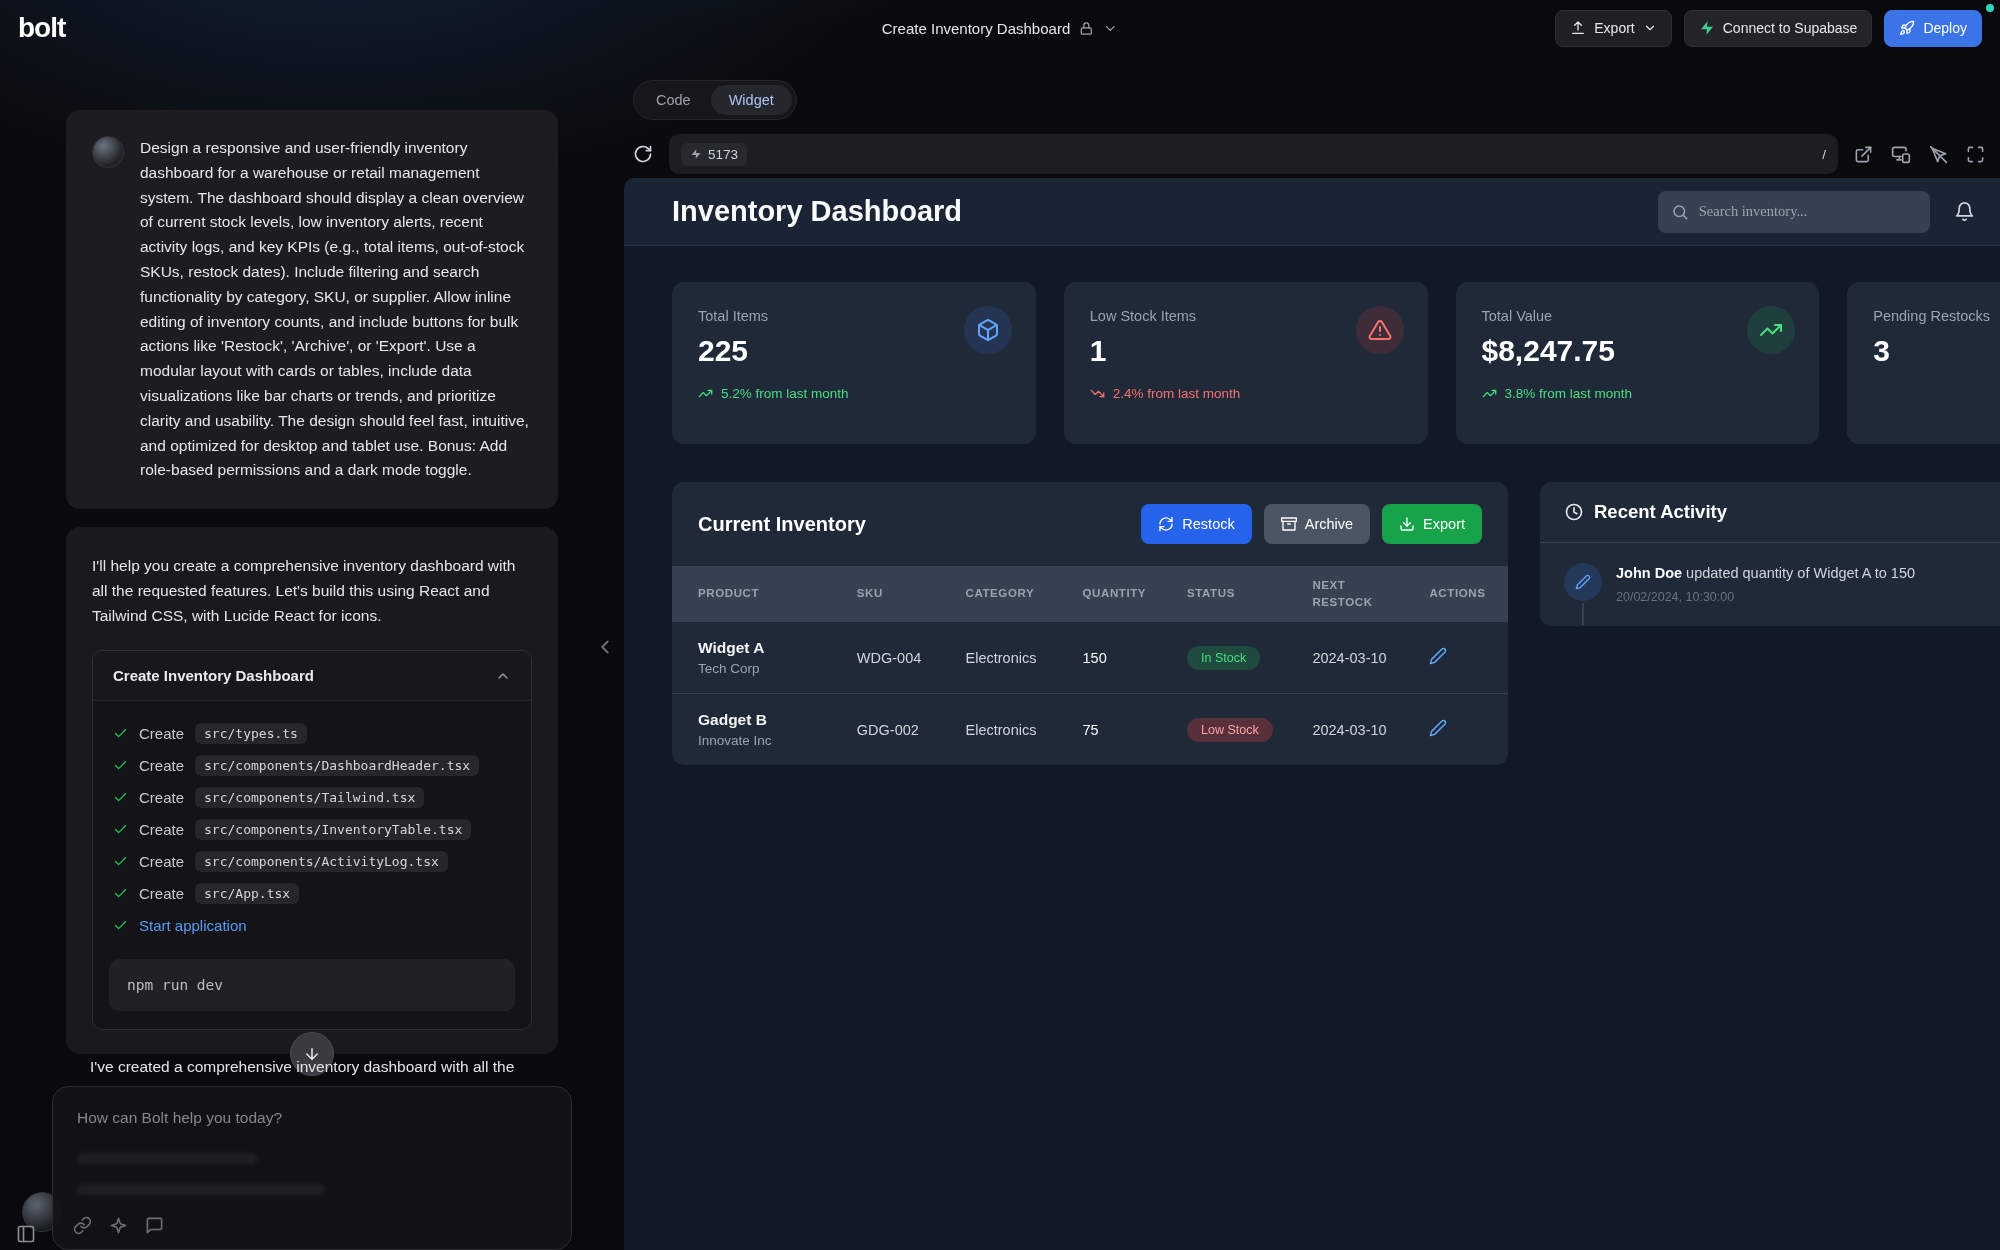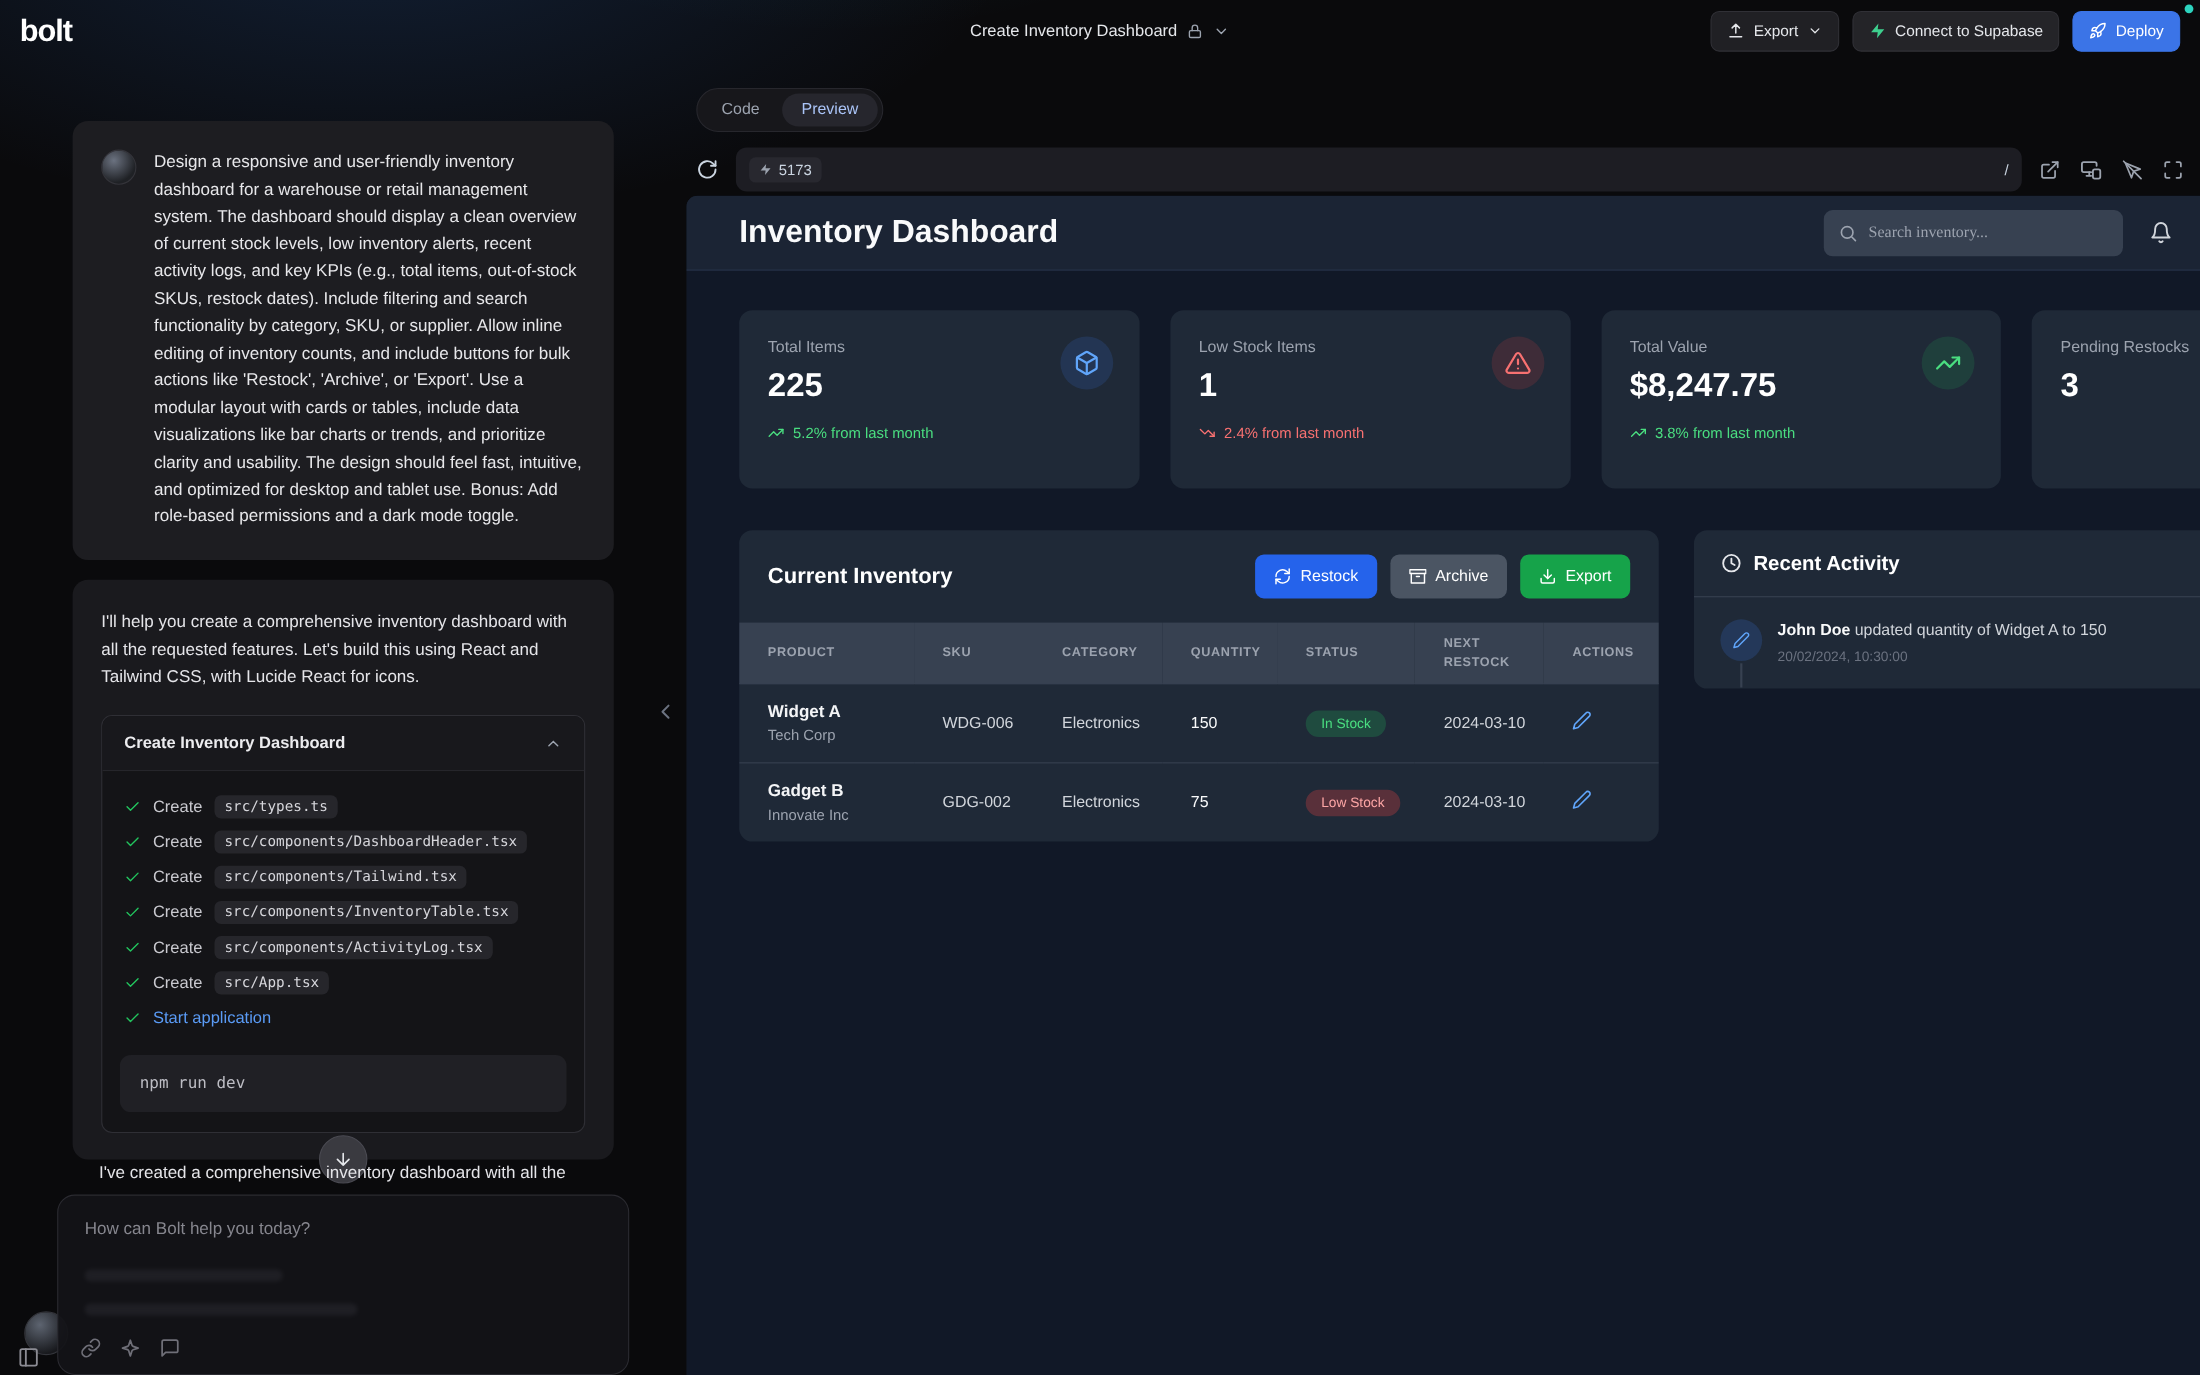--- a/index.html
+++ b/index.html
@@ -463,21 +463,21 @@
         </svg></span>
   </button>
   <button class="collapse-handle">
     <span><svg class="ic" width="22" height="22">
           <use href="#i-chevron-left"></use>
         </svg></span>
   </button>
 
   <div class="tabs">
     <button class="tab">Code</button>
-    <button class="tab active">Preview</button>
+    <button class="tab active">Widget</button>
   </div>
 
   <div class="browserbar">
     <button class="reload-btn">
       <span><svg class="ic" width="20" height="20">
             <use href="#i-rotate-cw"></use>
           </svg></span>
     </button>
     <div class="url-pill">
       <span class="port-chip">
@@ -639,21 +639,21 @@
               <th class="col-next">NEXT RESTOCK</th>
               <th class="col-actions">ACTIONS</th>
             </tr>
           </thead>
           <tbody>
             <tr>
               <td>
                 <div class="prod-name">Widget A</div>
                 <div class="prod-supplier">Tech Corp</div>
               </td>
-              <td class="cell">WDG-006</td>
+              <td class="cell">WDG-004</td>
               <td class="cell">Electronics</td>
               <td class="cell strong">150</td>
               <td><span class="badge instock">In Stock</span></td>
               <td class="cell">2024-03-10</td>
               <td><button class="row-edit"><span><svg class="ic" width="18" height="18">
                         <use href="#i-pencil"></use>
                       </svg></span></button></td>
             </tr>
             <tr>
               <td>

